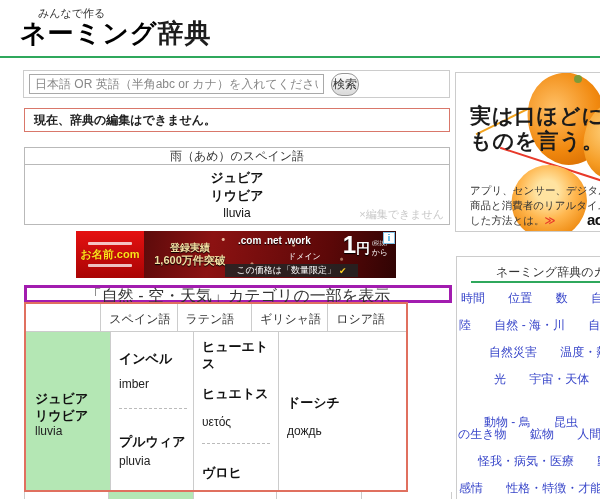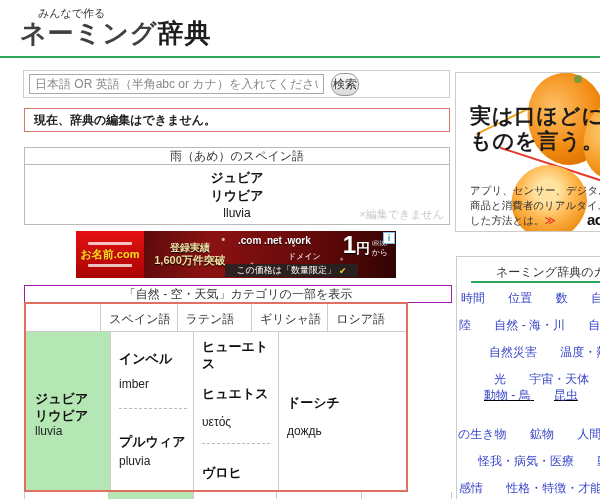--- a/index.html
+++ b/index.html
@@ -3,21 +3,21 @@
 <meta charset="utf-8">
 <style>
   * { margin:0; padding:0; box-sizing:border-box; }
   html,body { width:600px; height:499px; overflow:hidden; background:#fff;
     font-family:"Liberation Sans","DejaVu Sans",sans-serif; }
   .page { position:absolute; left:0; top:0; width:600px; height:499px; overflow:hidden; background:#fff; }
 
   
   .tagline { position:absolute; left:38px; top:6px; font-size:11px; color:#333; }
   .site-title { position:absolute; left:20px; top:16px; font-size:26px; font-weight:bold; color:#1d1d1d; letter-spacing:1px; }
-  .site-title .green { color:#404040; }
+  .site-title .green { color:#000000; }
   .header-rule { position:absolute; left:0; top:56px; width:600px; height:2px; background:#2fa85c; }
 
   
   .search-box { position:absolute; left:23px; top:70px; width:427px; height:28px; border:1px solid #ccc;
     display:flex; align-items:center; padding-left:5px; background:#fff; }
   .search-input { width:295px; height:20px; border:1px solid #a9a9a9; font-size:12px; padding:0 5px; color:#444;
     font-family:inherit; }
   .search-input::placeholder { color:#888; opacity:1; }
   .search-btn { margin-left:7px; font-size:12px; color:#333; background:linear-gradient(#fefefe,#d9d9d9);
     border:1px solid #979797; border-radius:11px; padding:2px 1px; font-family:inherit; }
@@ -57,22 +57,22 @@
   .yen-unit { font-size:14px; }
   .price-side { position:absolute; right:8px; top:8px; font-size:8px; line-height:9px; text-align:left; }
   .price-note { font-size:6px; color:#ddd; }
   .limited-strip { position:absolute; left:149px; top:33px; width:133px; height:13px; background:rgba(35,35,35,.88);
     display:flex; align-items:center; justify-content:center; gap:3px; color:#fff; font-size:9px; white-space:nowrap; }
   .hand-icon { color:#ffd321; font-size:9px; font-weight:bold; }
   .ad-info { position:absolute; right:1px; top:1px; width:12px; height:12px; background:#fff; border:1px solid #7fc3e8;
     color:#1a9cd8; font-size:9px; font-weight:bold; text-align:center; line-height:10px; cursor:pointer; }
 
   
-  .table-caption { position:absolute; left:24px; top:285px; width:428px; height:18px; border:1px solid #a21caf;
-    text-align:center; font-size:12px; color:#333; line-height:16px; background:#fff; }
+  .table-caption { position:absolute; left:24px; top:285px; width:428px; height:18px; border:3px solid #a21caf;
+    text-align:center; font-size:16px; color:#333; line-height:16px; background:#fff; }
   .red-table { position:absolute; left:24px; top:302px; width:384px; height:190px; border:2px solid #e0705f; background:#fff; }
   .tr { display:flex; }
   .th-row { height:28px; border-bottom:1px solid #ccc; }
   .td { border-right:1px solid #ccc; overflow:hidden; }
   .c0{width:84px;} .c1{width:85px;} .c2{width:83px;} .c3{width:85px;} .c4{width:87px; border-right:none;}
   .th-row .td { font-size:12px; color:#333; padding:7px 0 0 8px; }
   .body-row { height:158px; }
   .green-bg { background:#b4e7b4; }
   .kana-b { font-weight:bold; font-size:13px; color:#111; line-height:17px; }
   .roman { font-size:12px; color:#222; line-height:15px; }
@@ -107,21 +107,21 @@
   .ad-logo { position:absolute; left:131px; top:138px; font-size:15px; font-weight:bold; color:#101010; letter-spacing:-.5px; }
 
   
   .side-cat { position:absolute; left:456px; top:256px; width:300px; height:250px; border:1px solid #ccc; background:#fff; }
   .cat-title { position:absolute; left:39px; top:7px; font-size:12px; color:#333; white-space:nowrap; }
   .cat-rule { position:absolute; left:14px; top:24px; width:280px; height:2px; background:#2fa85c; }
   .cat-row { position:absolute; white-space:nowrap; font-size:12px; }
   .cat-row span { color:#3745c9; cursor:pointer; }
   .cat-row span + span { margin-left:20px; }
   .r1{left:4px; top:33px;} .r2{left:2px; top:60px;} .r3{left:32px; top:87px;} .r4{left:37px; top:114px;}
-  .r5{left:27px; top:130px;text-decoration:underline;} .r6{left:1px; top:169px;} .r7{left:21px; top:196px;} .r8{left:2px; top:223px;}
+  .r5{left:27px; top:157px;} .r6{left:1px; top:169px;} .r7{left:21px; top:196px;} .r8{left:2px; top:223px;}
 </style>
 </head>
 <body>
 
 <div class="page">
 
   <div class="tagline">みんなで作る</div>
   <div class="site-title"><span class="green">ネーミング</span><span>辞典</span></div>
   <div class="header-rule"></div>
 

